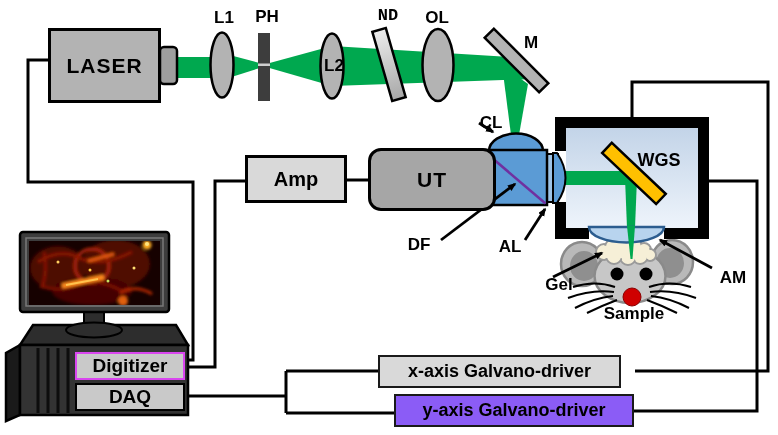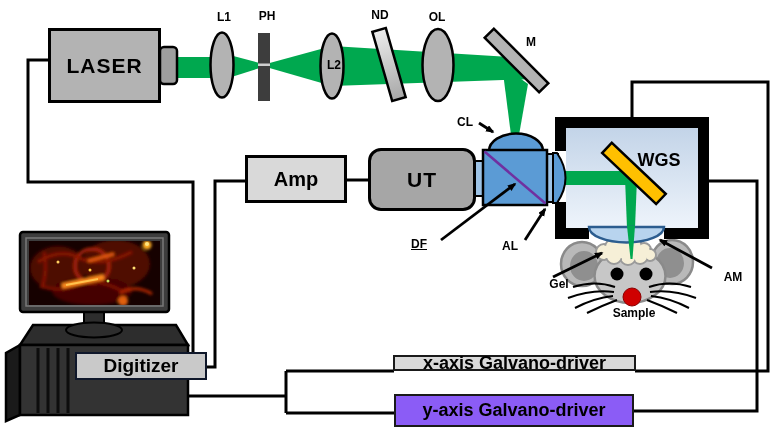--- a/index.html
+++ b/index.html
@@ -5,26 +5,26 @@
   html,body{margin:0;padding:0;background:#ffffff;}
   #canvas{position:relative;width:778px;height:435px;background:#fff;overflow:hidden;
           font-family:"Liberation Sans",sans-serif;}
   #scene{position:absolute;left:0;top:0;z-index:1;}
   .box{position:absolute;box-sizing:border-box;display:flex;align-items:center;justify-content:center;
        font-weight:bold;color:#000;z-index:2;}
   .lbl{position:absolute;transform:translate(-50%,-50%);font-weight:bold;color:#000;
        white-space:nowrap;z-index:3;line-height:1;}
   #laser-box{left:48px;top:28px;width:113px;height:75px;background:#b3b3b3;border:3px solid #000;font-size:21px;letter-spacing:1px;}
   #amp-box{left:245px;top:155px;width:102px;height:48px;background:#d9d9d9;border:3px solid #000;font-size:20px;}
-  #ut-box{left:368px;top:148px;width:108px;height:63px;background:#a6a6a6;border:3px solid #000;border-radius:13px;font-size:21px;letter-spacing:1px;}
-  #digitizer-panel{left:75px;top:352px;width:132px;height:28px;background:#c9c9c9;border:2px solid #0f172a;font-size:19px;}
+  #ut-box{left:368px;top:148px;width:128px;height:63px;background:#a6a6a6;border:3px solid #000;border-radius:13px;font-size:21px;letter-spacing:1px;}
+  #digitizer-panel{left:75px;top:352px;width:110px;height:28px;background:#c9c9c9;border:2px solid #d946ef;font-size:19px;}
   #daq-panel{left:75px;top:383px;width:110px;height:28px;background:#c9c9c9;border:2px solid #000;font-size:19px;}
-  #x-driver-box{left:393px;top:355px;width:243px;height:16px;background:#d9d9d9;border:2px solid #1a1a1a;font-size:18px;}
+  #x-driver-box{left:378px;top:355px;width:243px;height:33px;background:#d9d9d9;border:2px solid #1a1a1a;font-size:18px;}
   #y-driver-box{left:394px;top:394px;width:240px;height:33px;background:#8b5cf6;border:2px solid #1a1a1a;font-size:18px;}
-  .s19{font-size:12px;} .s18{font-size:18px;}
+  .s19{font-size:17px;} .s18{font-size:18px;}
 </style>
 </head>
 <body>
 
 <div id="canvas">
 
 <svg id="scene" width="778" height="435" viewBox="0 0 778 435">
   <defs>
     <marker id="ah" markerWidth="9" markerHeight="8" refX="7" refY="3.5" orient="auto" markerUnits="userSpaceOnUse">
       <path d="M0,0 L8.6,3.5 L0,7 Z" fill="#000"></path>
@@ -205,34 +205,37 @@
 </div>
 <div class="box" id="laser-box">
   <span>LASER</span>
 </div>
 <div class="box" id="ut-box">
   <span>UT</span>
 </div>
 <div class="box" id="digitizer-panel">
   <span>Digitizer</span>
 </div>
+<div class="box" id="daq-panel">
+  <span>DAQ</span>
+</div>
 <div class="box" id="x-driver-box">
   <span>x-axis Galvano-driver</span>
 </div>
 <div class="box" id="y-driver-box">
   <span>y-axis Galvano-driver</span>
 </div>
 
 <div class="lbl s19" style="left:224px;top:17px;">L1</div>
 <div class="lbl s19" style="left:267px;top:16px;">PH</div>
 <div class="lbl s19" style="left:334px;top:17px;margin-top:48px;">L2</div>
-<div class="lbl s19" style="left:380px;top:15px;">ND</div>
+<div class="lbl s19" style="left:388px;top:15px;font-family:Liberation Mono, monospace;">ND</div>
 <div class="lbl s19" style="left:437px;top:17px;">OL</div>
 <div class="lbl s19" style="left:531px;top:42px;">M</div>
-<div class="lbl s19" style="left:465px;top:122px;">CL</div>
-<div class="lbl s19" style="left:419px;top:244px;text-decoration:underline;">DF</div>
+<div class="lbl s19" style="left:491px;top:122px;">CL</div>
+<div class="lbl s19" style="left:419px;top:244px;">DF</div>
 <div class="lbl s19" style="left:510px;top:246px;">AL</div>
 <div class="lbl s18" style="left:659px;top:160px;">WGS</div>
 <div class="lbl s19" style="left:559px;top:284px;">Gel</div>
 <div class="lbl s19" style="left:733px;top:277px;">AM</div>
 <div class="lbl s19" style="left:634px;top:313px;text-align:center;">Sample</div>
 
 </div>
 
 </body></html>

